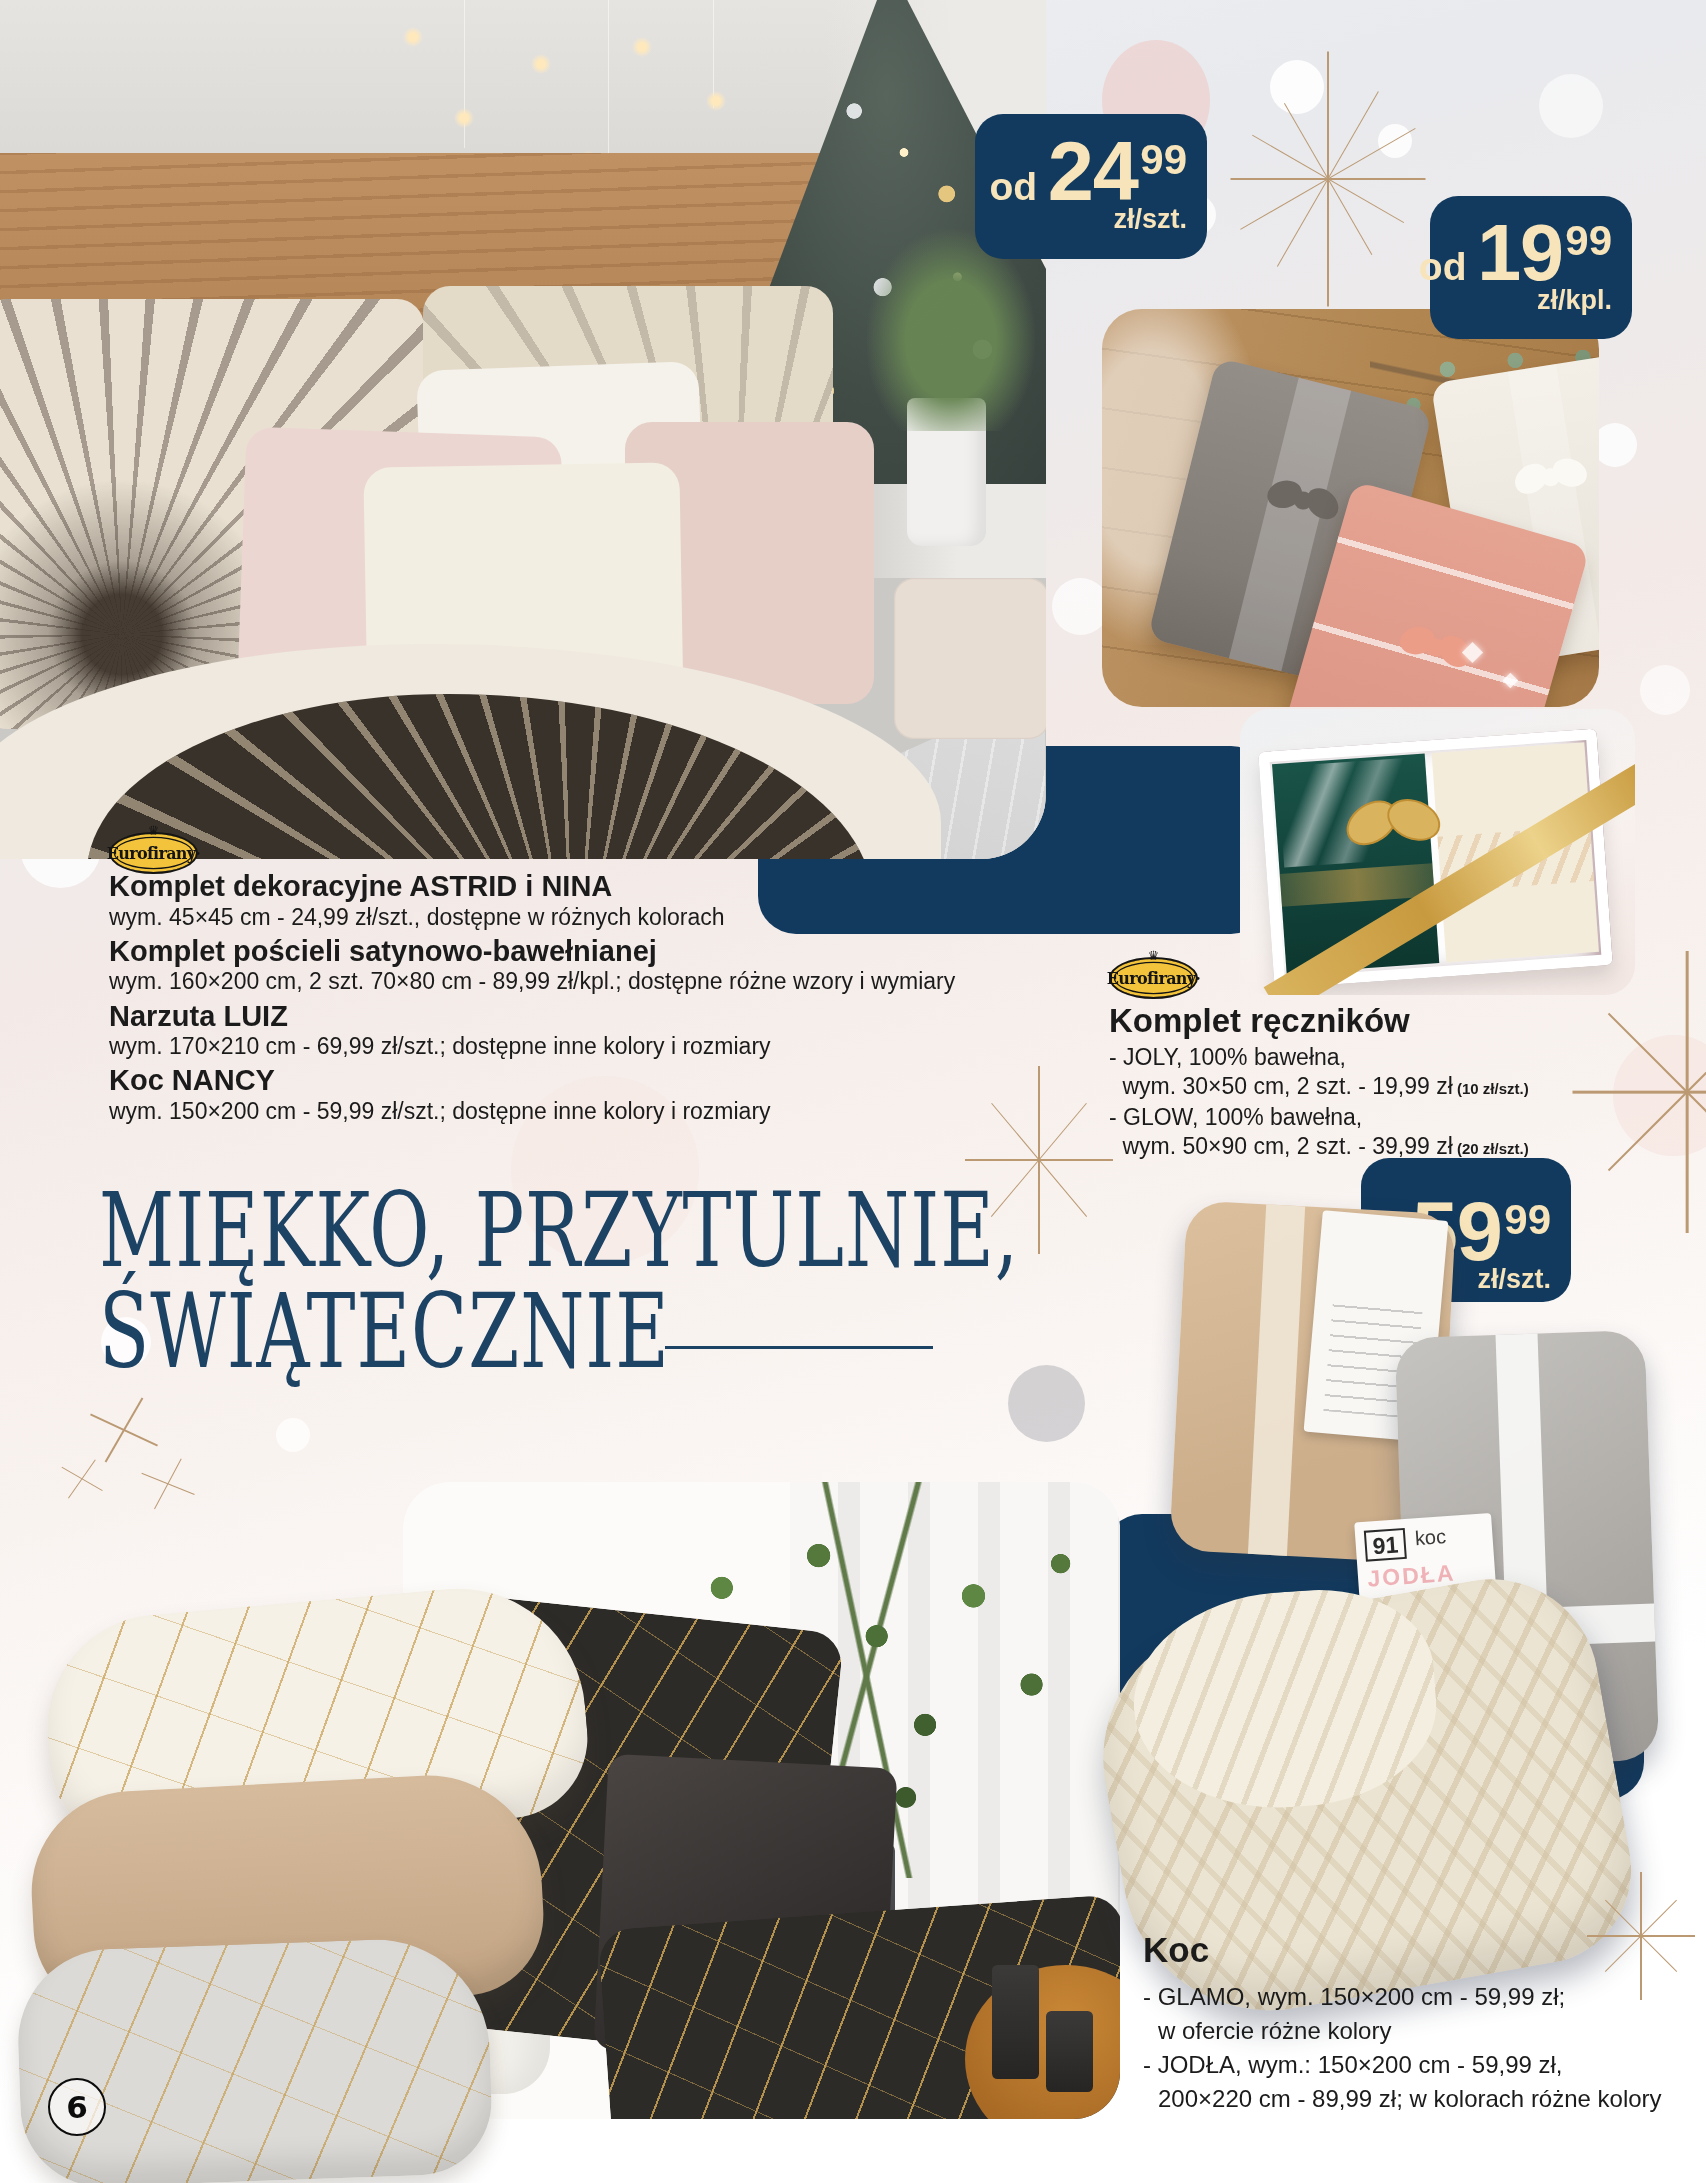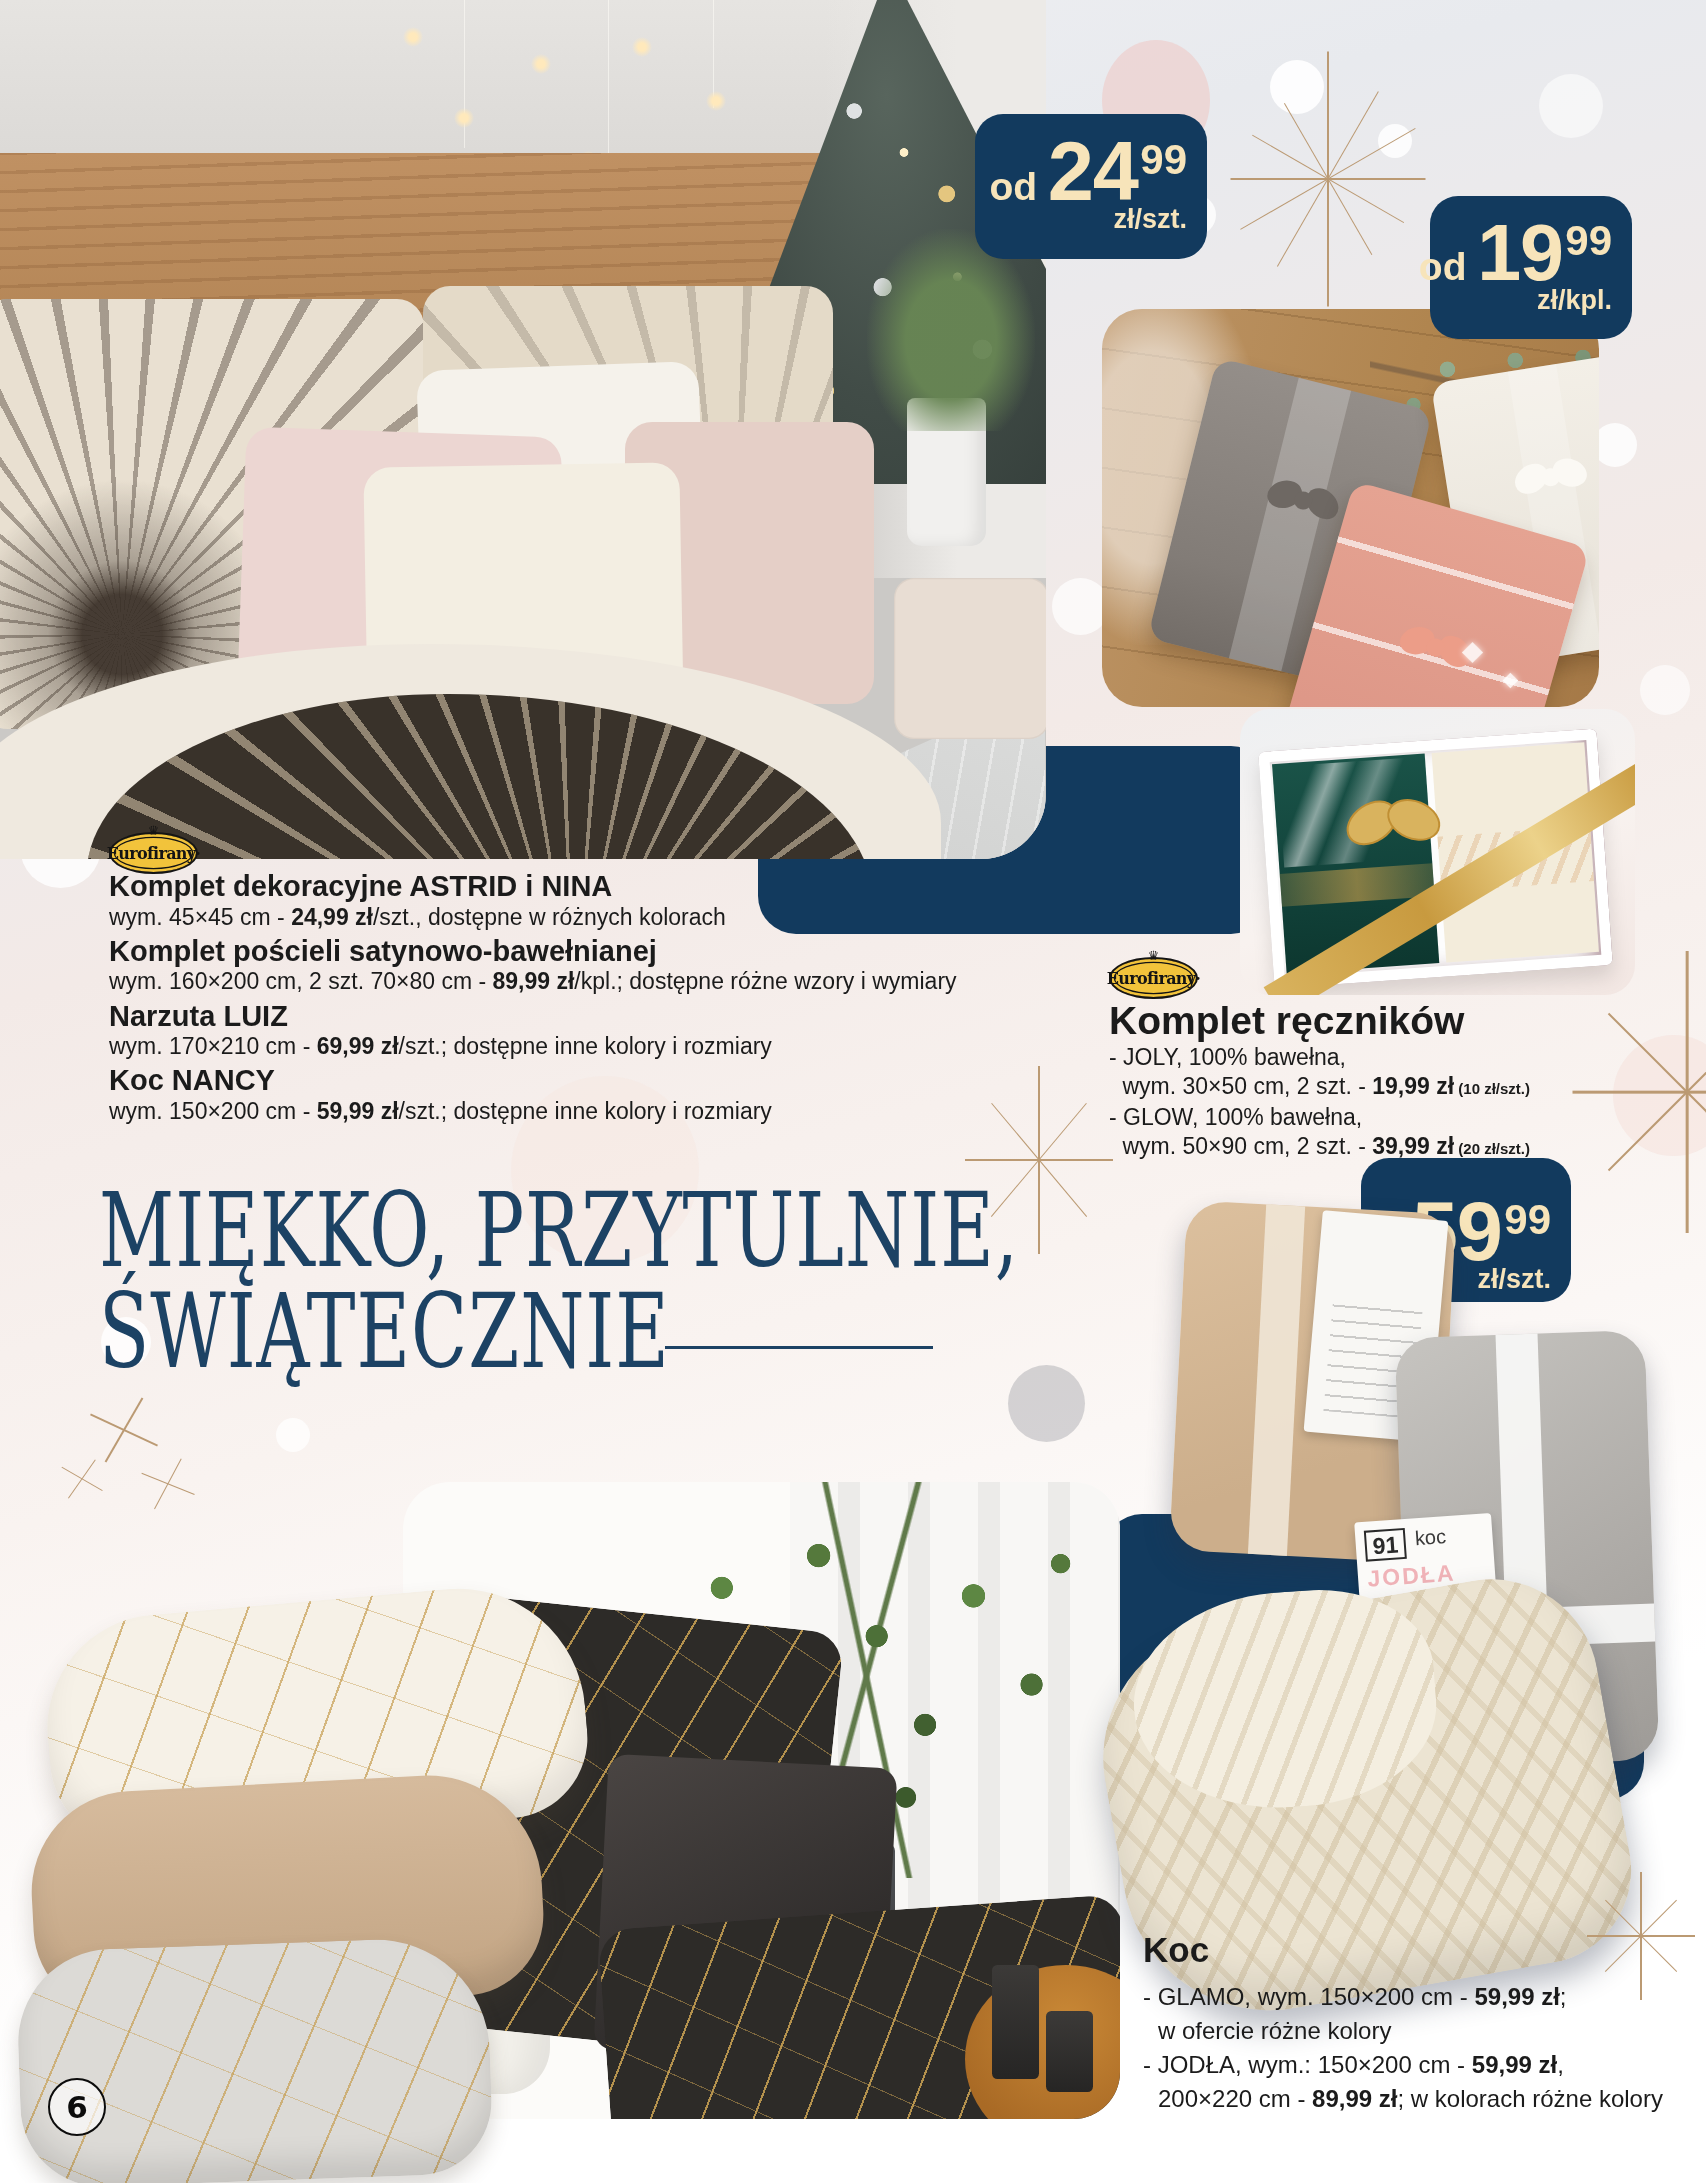--- a/index.html
+++ b/index.html
@@ -31,24 +31,24 @@
   .elogo{position:absolute;width:89px;height:42px;background:#f2c33b;border:2px solid #141414;
          border-radius:50%;box-shadow:inset 0 0 0 2.7px #f2c33b,inset 0 0 0 4px #141414;
          display:flex;align-items:center;justify-content:center;box-sizing:border-box;}
   .elogo .wm{font-family:"DejaVu Serif",serif;font-weight:bold;font-size:16px;color:#141414;letter-spacing:-0.7px;}
   .elogo .crown{position:absolute;top:-9.4px;left:50%;transform:translateX(-50%);font-size:12.8px;color:#141414;line-height:1;}
 
   
   .tblock{position:absolute;color:#1b1b1b;}
   .row-h{font-size:29px;font-weight:bold;line-height:31px;margin:5.4px 0 1.3px;}
   .row-d{font-size:23px;line-height:27px;}
-  .row-d b,.row-d .b{font-weight:bold;}
+  .row-d b,.row-d .b{font-weight:normal;}
   .block-pillows{left:109px;top:866px;width:928px;}
   .block-towels{left:1109px;top:1003px;width:558px;}
-  .block-towels .title{font-size:39px;font-weight:bold;line-height:35px;margin-bottom:5.4px;}
+  .block-towels .title{font-size:33px;font-weight:bold;line-height:35px;margin-bottom:5.4px;}
   .block-towels .row-d{font-size:23px;line-height:29px;}
   .block-towels .ind{padding-left:13.4px;}
   .block-koc{left:1143px;top:1931px;width:544px;}
   .block-koc .title{font-size:35px;font-weight:bold;line-height:38px;margin-bottom:10.8px;}
   .block-koc .row-d{font-size:24px;line-height:34px;}
   .block-koc .ind{padding-left:15px;}
   .note{font-weight:bold;font-size:15px;}
 
   
   .mhead{position:absolute;left:99px;top:1180px;color:#1c4264;font-family:"DejaVu Serif",serif;

